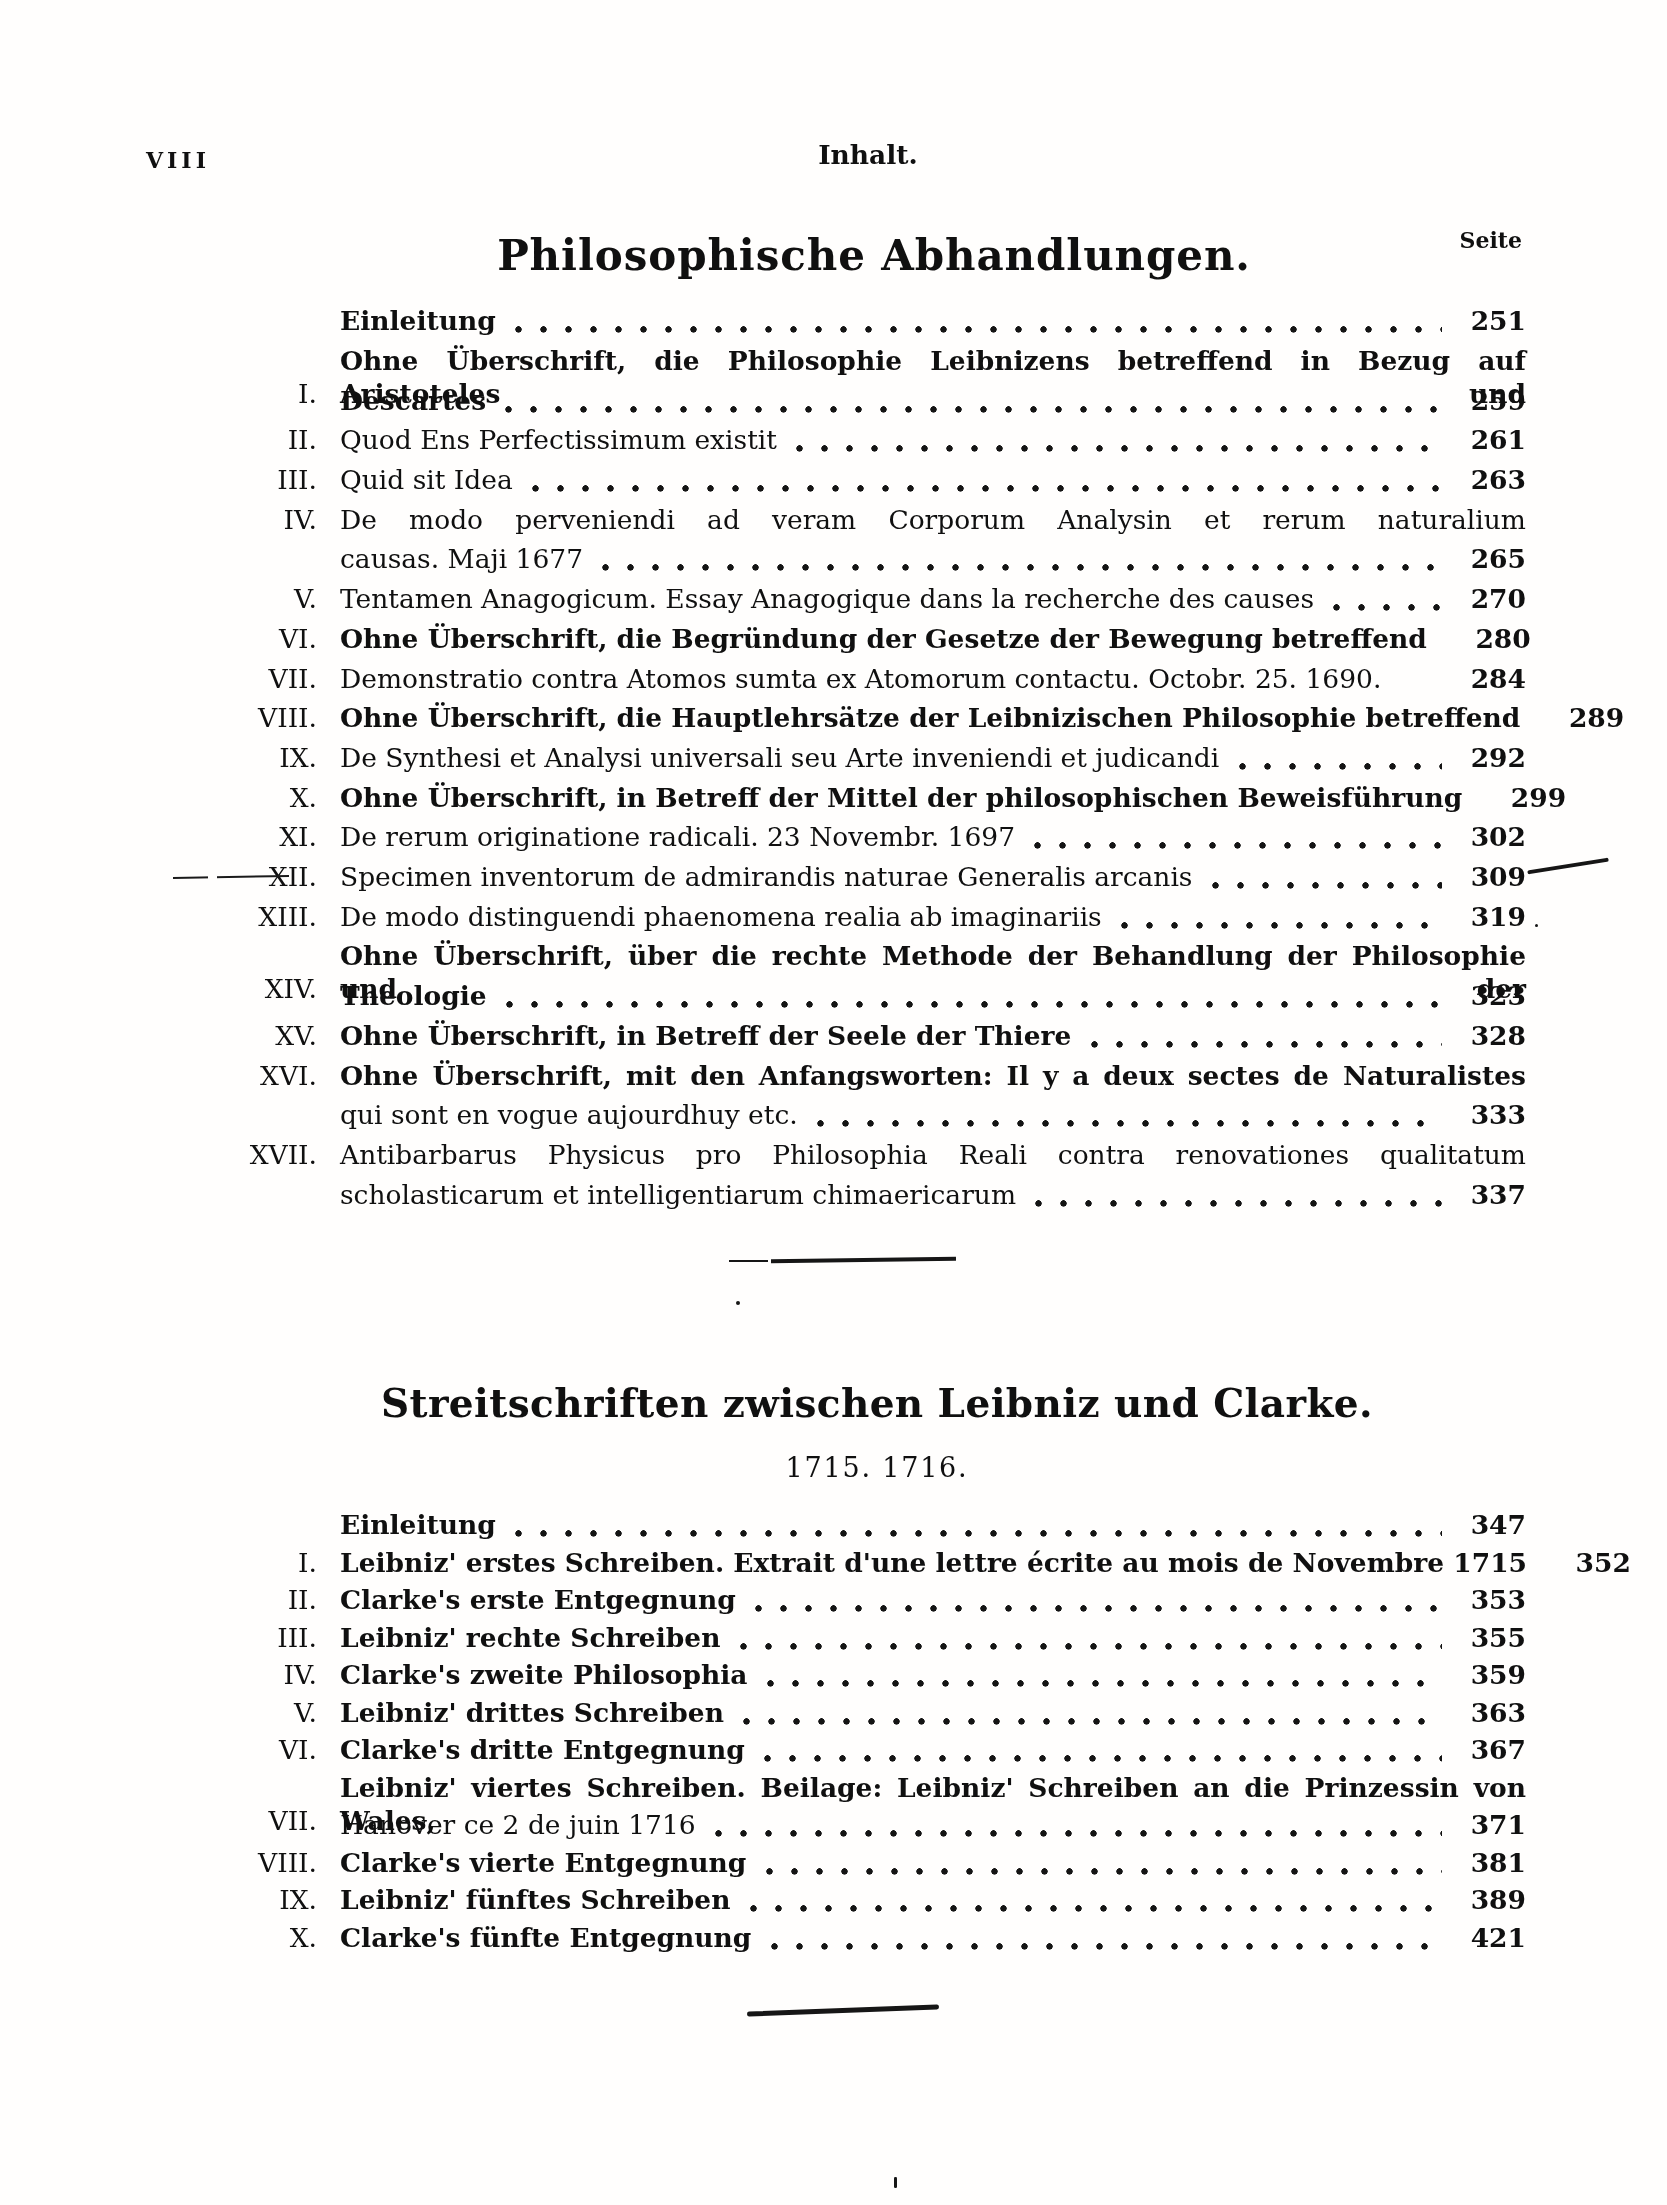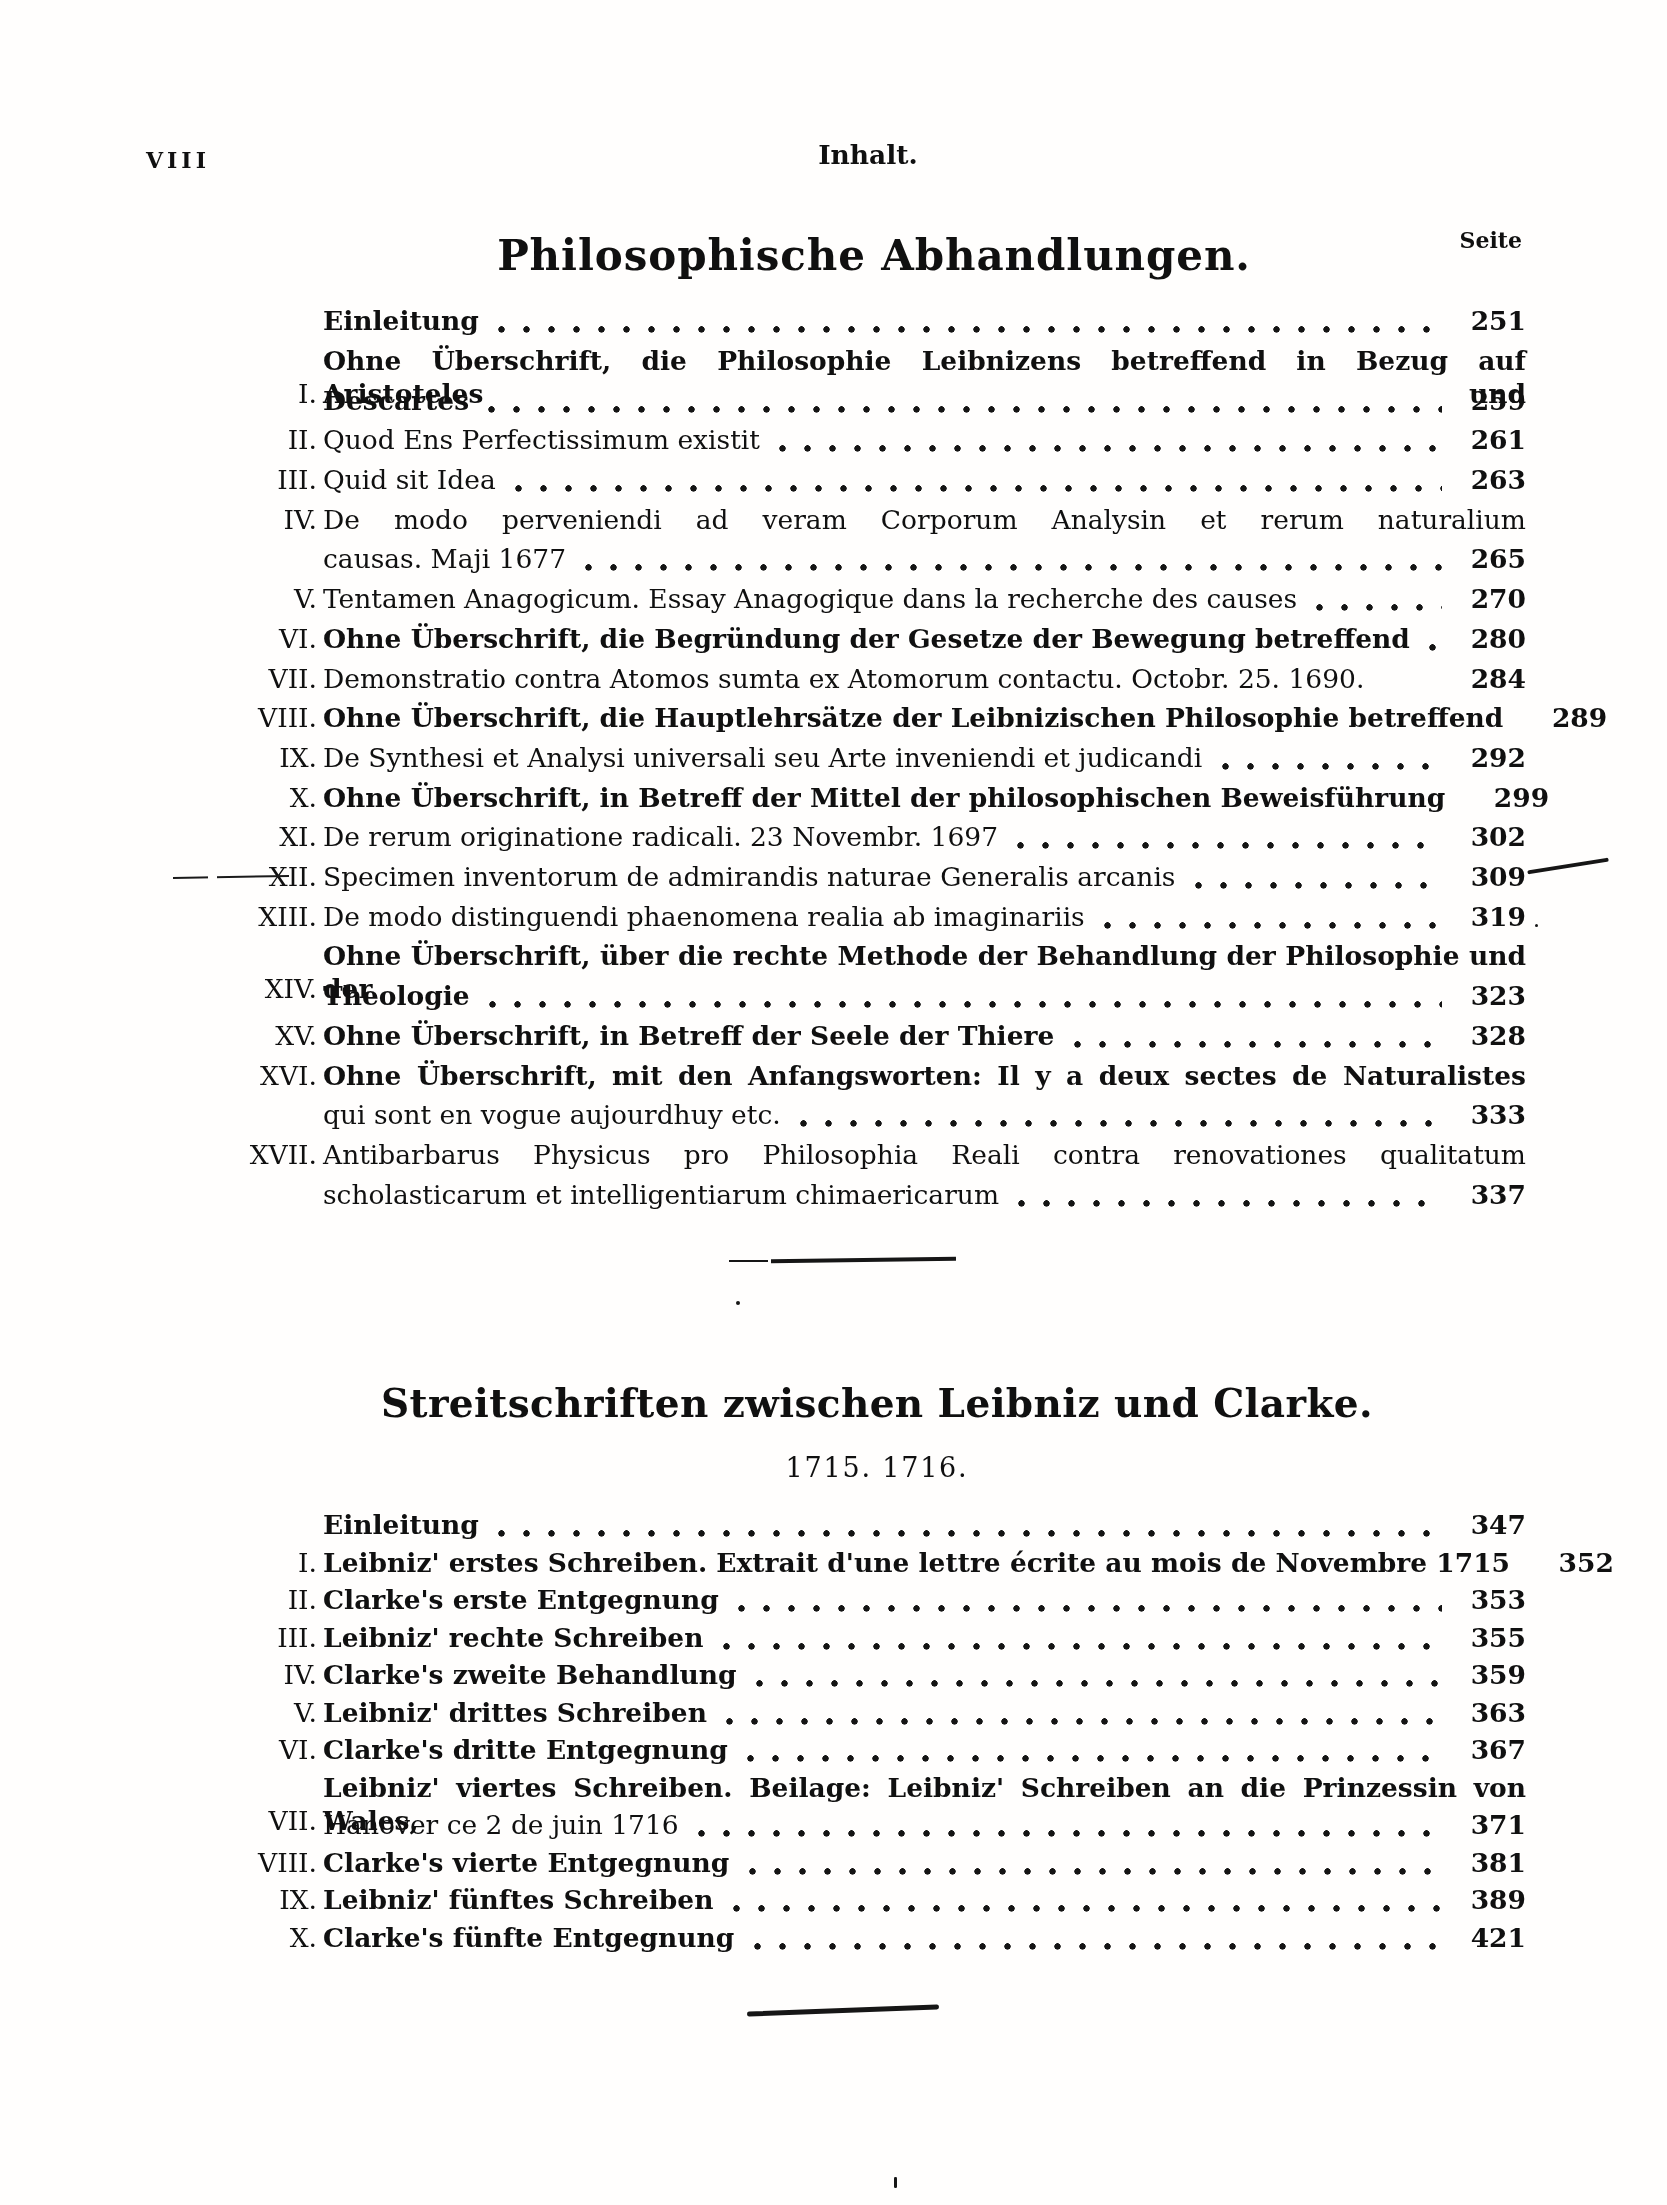--- a/index.html
+++ b/index.html
@@ -18,21 +18,21 @@
   .title1{left:874px; top:210px; font-size:42px; letter-spacing:0.9px; white-space:nowrap;}
   .title2{left:877px; top:1359px; font-size:39px; letter-spacing:0.4px; white-space:nowrap;}
   .dates{left:877px; top:1431px; font-size:27px; letter-spacing:1.8px;}
 
   .row{
     position:absolute; left:176px; width:1350px;
     display:flex; align-items:flex-end;
     font-size:26.5px; line-height:33px;
   }
   .num{flex:0 0 141px; text-align:right; white-space:nowrap;}
-  .txt{margin-left:6px; white-space:nowrap;}
+  .txt{margin-left:23px; white-space:nowrap;}
   .lead{
     flex:1 1 auto; height:8px; align-self:flex-end;
     margin:0 18.5px 4.4px 19.4px;
     background-image:radial-gradient(circle at 3.5px 4.4px, #141414 2.9px, transparent 3.5px);
     background-size:25px 8px; background-repeat:repeat-x;
   }
   .pg{flex:0 0 66px; text-align:right; font-weight:700;}
   .row.fill .txt{flex:1 1 auto; white-space:normal; text-align:justify; text-align-last:justify;}
   .row.noleads .lead{background:none;}
 
@@ -213,21 +213,21 @@
       <span class="pg">353</span>
     </div>
   <div class="row" style="top:1621px">
       <span class="num">III.</span>
       <span class="txt fk">Leibniz' rechte Schreiben</span>
       <span class="lead"></span>
       <span class="pg">355</span>
     </div>
   <div class="row" style="top:1658px">
       <span class="num">IV.</span>
-      <span class="txt fk">Clarke's zweite Behandlung</span>
+      <span class="txt fk">Clarke's zweite Philosophia</span>
       <span class="lead"></span>
       <span class="pg">359</span>
     </div>
   <div class="row" style="top:1696px">
       <span class="num">V.</span>
       <span class="txt fk">Leibniz' drittes Schreiben</span>
       <span class="lead"></span>
       <span class="pg">363</span>
     </div>
   <div class="row" style="top:1733px">

